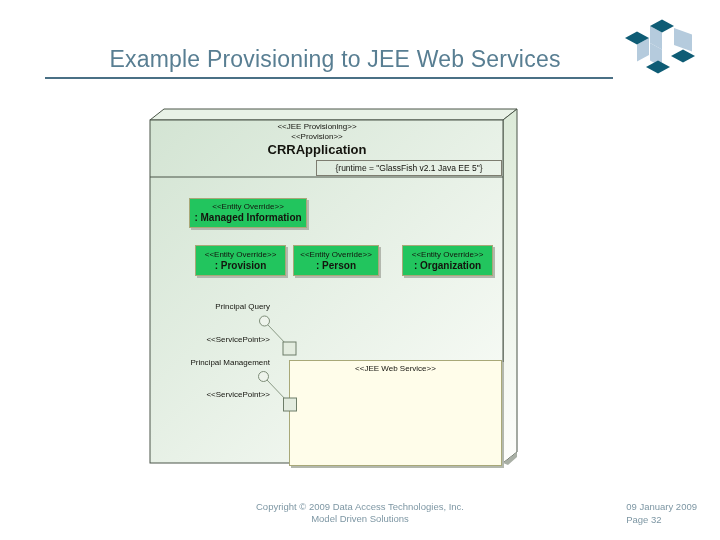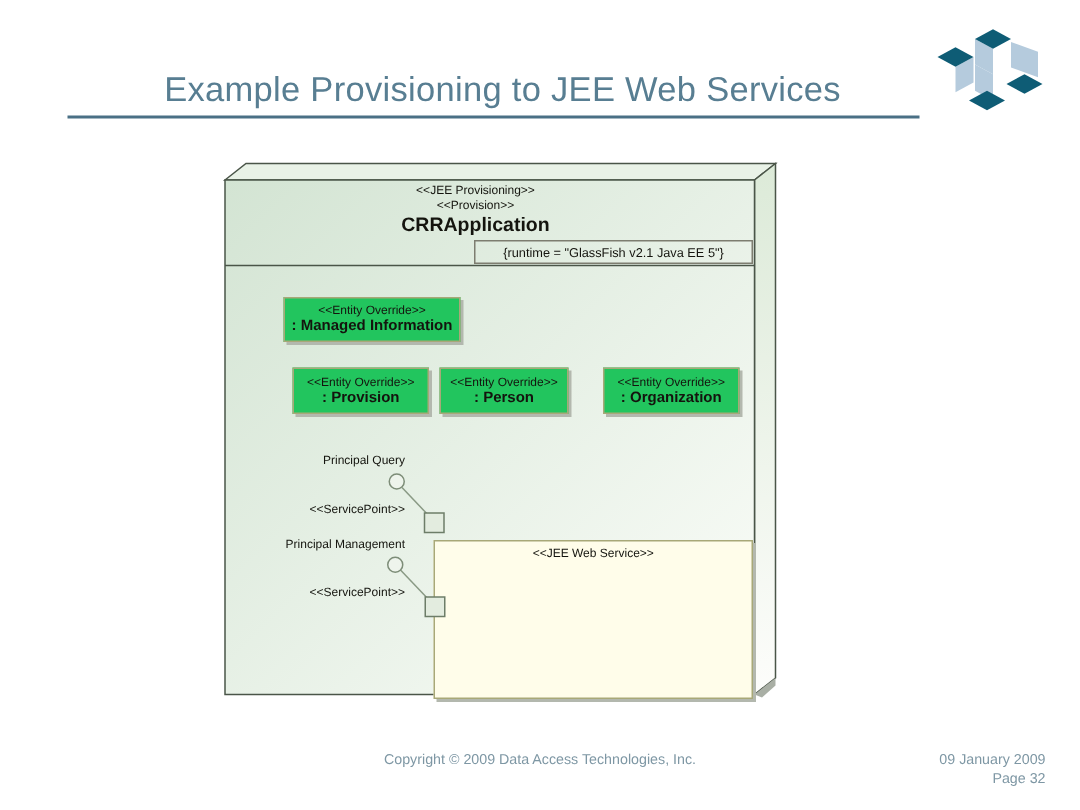--- a/index.html
+++ b/index.html
@@ -66,21 +66,21 @@
   .lab-sp1 { left:158px; top:335px; }
   .lab-pm  { left:155px; top:358px; width:115px; }
   .lab-sp2 { left:158px; top:390px; }
 
   
   .footer-center {
     position:absolute; left:0; top:501px; width:720px; text-align:center;
     font-size:9.5px; line-height:12px; color:#7e97a4;
   }
   .footer-right {
-    position:absolute; right:23px; top:500px; text-align:right;
+    position:absolute; right:23px; top:500px; 
     font-size:9.5px; line-height:13px; color:#7e97a4;
   }
 </style>
 </head>
 <body>
 
 <div class="slide-title">Example Provisioning to JEE Web Services</div>
 <div class="title-rule"></div>
 
 <svg class="logo" viewBox="0 0 110 80" aria-hidden="true">
@@ -157,17 +157,18 @@
     <line x1="267" y1="380" x2="287" y2="401" stroke="#8a9a85" stroke-width="1"></line>
     <circle cx="264.5" cy="321" r="5" fill="#eef4ec" stroke="#7d8d78" stroke-width="1"></circle>
     <circle cx="263.5" cy="376.5" r="5" fill="#eef4ec" stroke="#7d8d78" stroke-width="1"></circle>
     <rect x="283" y="342" width="13" height="13" fill="#e3ecdf" stroke="#6d7d68" stroke-width="1"></rect>
     <rect x="283.5" y="398" width="13" height="13" fill="#e3ecdf" stroke="#6d7d68" stroke-width="1"></rect>
   </svg>
 </div>
 
 <div class="footer-center">
   <div>Copyright © 2009 Data Access Technologies, Inc.</div>
+  <div>Model Driven Solutions</div>
 </div>
 <div class="footer-right">
   <div>09 January 2009</div>
   <div>Page 32</div>
 </div>
 
 </body></html>

